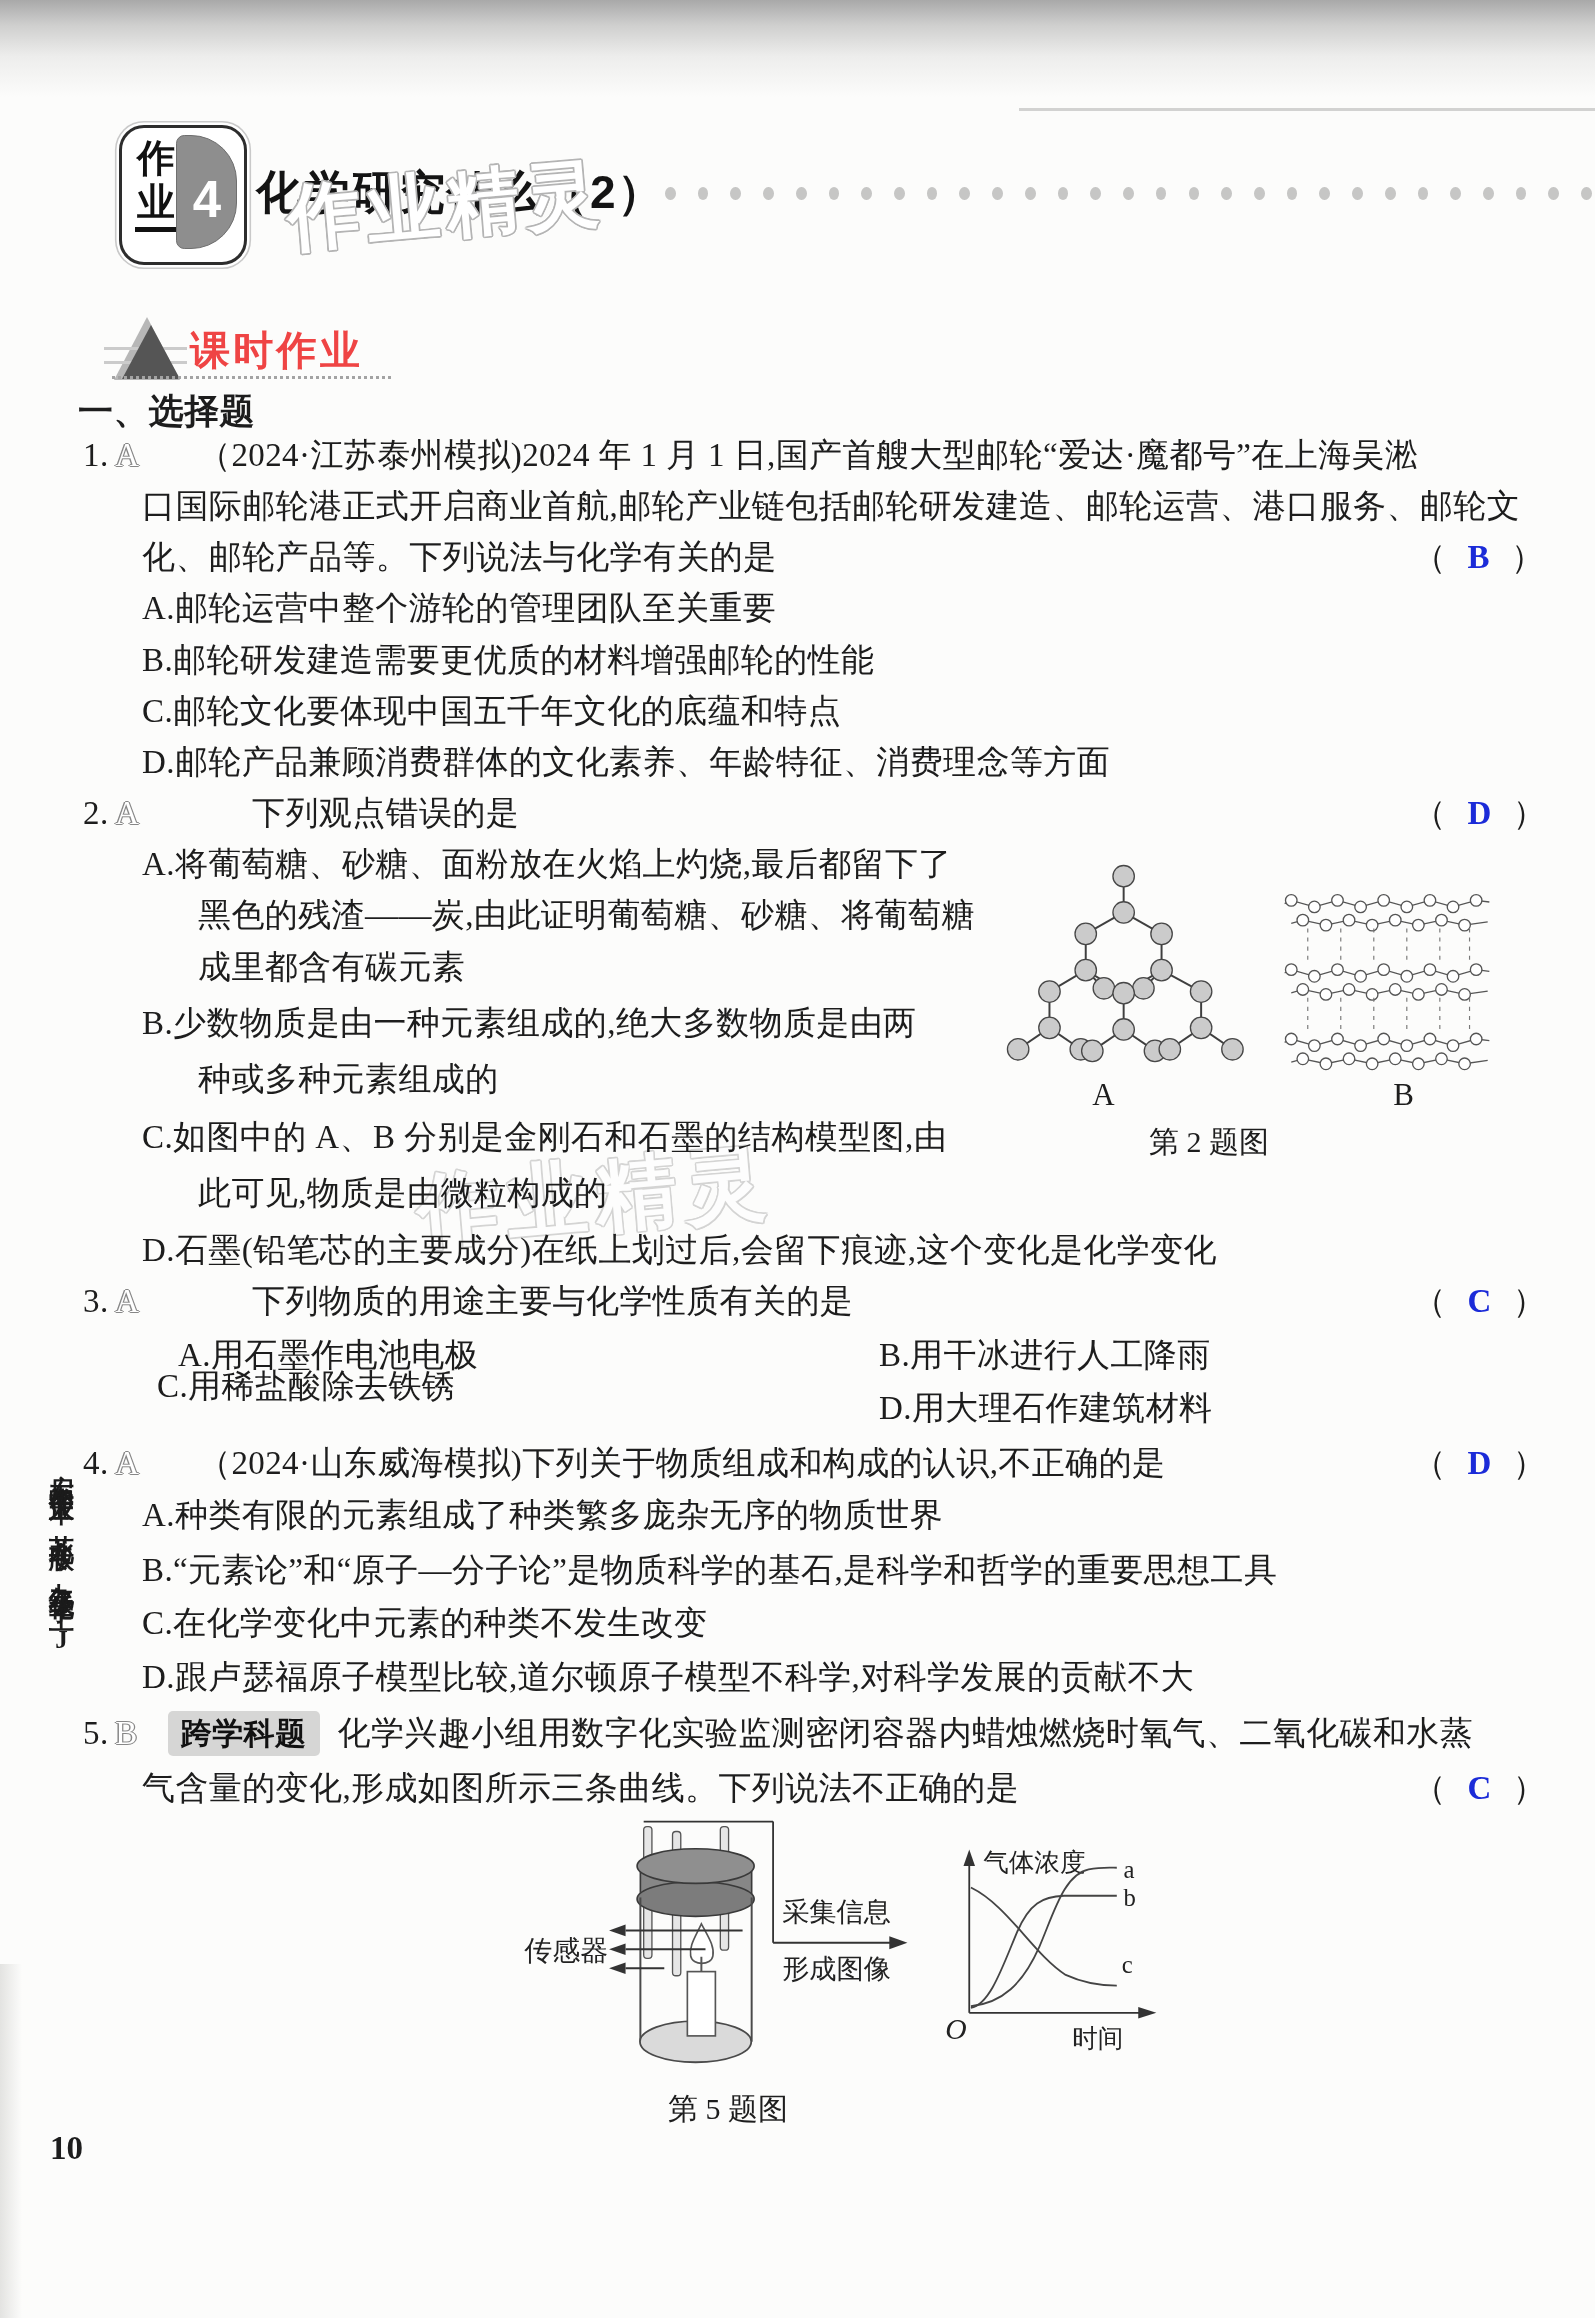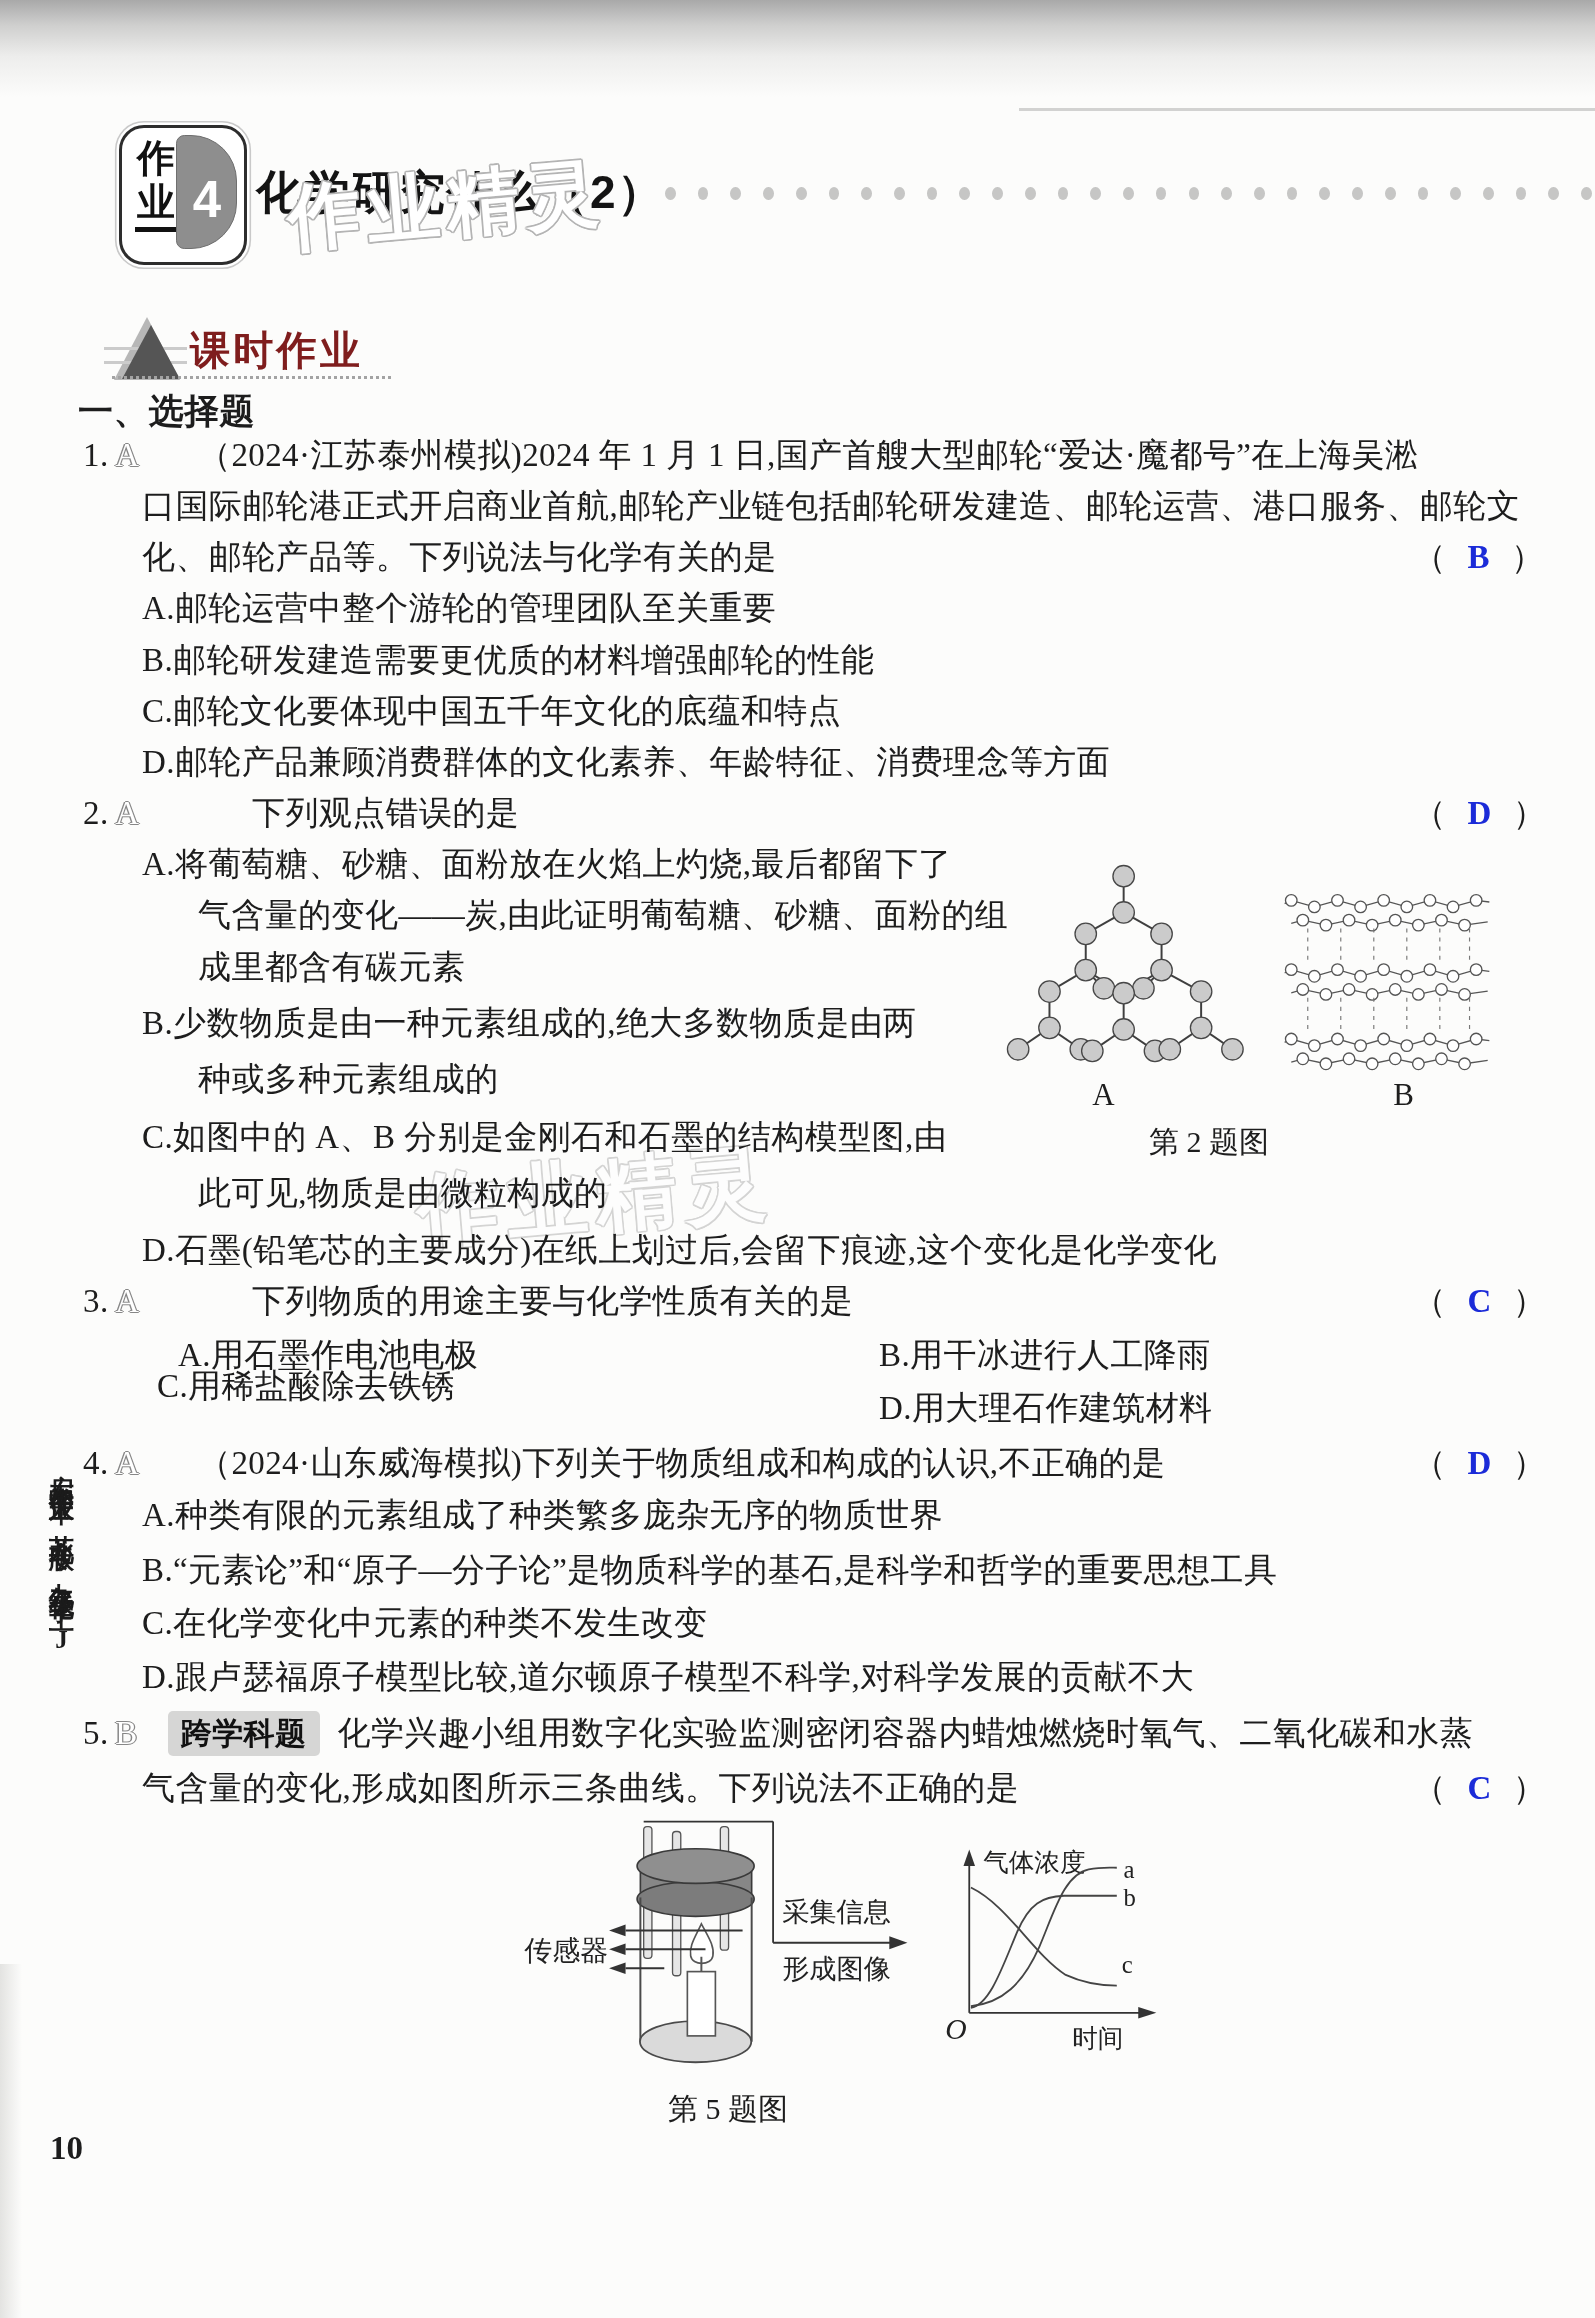--- a/index.html
+++ b/index.html
@@ -33,21 +33,21 @@
       1.2px 1.2px #b4b4b4,-1.2px -1.2px #b4b4b4,1.2px -1.2px #b4b4b4,-1.2px 1.2px #b4b4b4;
     transform:rotate(-5deg);white-space:nowrap;}
   #wm1{left:287px;top:157px;font-size:73px;letter-spacing:6.6px;}
   #wm2{left:417px;top:1143px;font-size:81px;letter-spacing:8.3px;opacity:.55;}
   
   .tri{position:absolute;width:0;height:0;}
   #tri-back{left:114px;top:317px;border-left:33px solid transparent;border-right:33px solid transparent;border-bottom:63px solid #b7b7b7;}
   #tri-front{left:122px;top:325px;border-left:29px solid transparent;border-right:29px solid transparent;border-bottom:54px solid #555;}
   .hline{position:absolute;height:2.5px;background:#cbcbcb;}
   #sect-title{left:190px;top:323px;font-family:"Liberation Sans",sans-serif;font-weight:bold;
-    font-size:40px;letter-spacing:3.3px;color:#7f1d1d;white-space:nowrap;}
+    font-size:40px;letter-spacing:3.3px;color:#ef4444;white-space:nowrap;}
   #sect-underline{left:112px;top:376px;width:279px;border-top:3.3px dotted #a3a3a3;}
   
   .line{position:absolute;white-space:nowrap;font-size:33px;line-height:43px;letter-spacing:0.4px;}
   .bold-sans{font-family:"Liberation Sans",sans-serif;font-weight:bold;}
   .lvl{color:#fff;padding-left:6.6px;
     text-shadow:1.3px 0 #878787,-1.3px 0 #878787,0 1.3px #878787,0 -1.3px #878787;}
   .ans{position:absolute;left:1413px;font-size:33px;line-height:43px;white-space:nowrap;}
   .al{color:#1b2bd8;font-weight:bold;padding:0 21.5px;}
   .tagbadge{display:inline-block;background:#d6d6d5;border-radius:5px;padding:0.8px 13.2px;
     margin:0 18px 0 30px;font-family:"Liberation Sans",sans-serif;font-weight:bold;font-size:31px;color:#111;}
@@ -125,21 +125,21 @@
   <div class="ans" style="top:536px;">（<span class="al">B</span>）</div>
   <div class="line" style="left:142px;top:587px;">A.邮轮运营中整个游轮的管理团队至关重要</div>
   <div class="line" style="left:142px;top:639px;">B.邮轮研发建造需要更优质的材料增强邮轮的性能</div>
   <div class="line" style="left:142px;top:690px;">C.邮轮文化要体现中国五千年文化的底蕴和特点</div>
   <div class="line" style="left:142px;top:741px;">D.邮轮产品兼顾消费群体的文化素养、年龄特征、消费理念等方面</div>
 
   <div class="line" style="left:83px;top:792px;"><span>2.</span><span class="lvl">A</span></div>
   <div class="line" style="left:252px;top:792px;">下列观点错误的是</div>
   <div class="ans" style="top:792px;">（<span class="al">D</span>）</div>
   <div class="line" style="left:142px;top:843px;text-align:center;">A.将葡萄糖、砂糖、面粉放在火焰上灼烧,最后都留下了</div>
-  <div class="line" style="left:198px;top:894px;">气含量的变化——炭,由此证明葡萄糖、砂糖、面粉的组</div>
+  <div class="line" style="left:198px;top:894px;">黑色的残渣——炭,由此证明葡萄糖、砂糖、将葡萄糖</div>
   <div class="line" style="left:198px;top:946px;">成里都含有碳元素</div>
   <div class="line" style="left:142px;top:1002px;">B.少数物质是由一种元素组成的,绝大多数物质是由两</div>
   <div class="line" style="left:198px;top:1058px;">种或多种元素组成的</div>
   <div class="line" style="left:142px;top:1116px;">C.如图中的 A、B 分别是金刚石和石墨的结构模型图,由</div>
   <div class="line" style="left:198px;top:1172px;">此可见,物质是由微粒构成的</div>
   <div class="line" style="left:142px;top:1229px;">D.石墨(铅笔芯的主要成分)在纸上划过后,会留下痕迹,这个变化是化学变化</div>
 
   <div class="abs" style="left:982px;top:858px;width:528px;height:305px;">
     <svg style="position:absolute;left:18px;top:5px;" width="244" height="211" viewBox="0 0 296 256">
       <g stroke="#3f3f3f" stroke-width="2.4">

